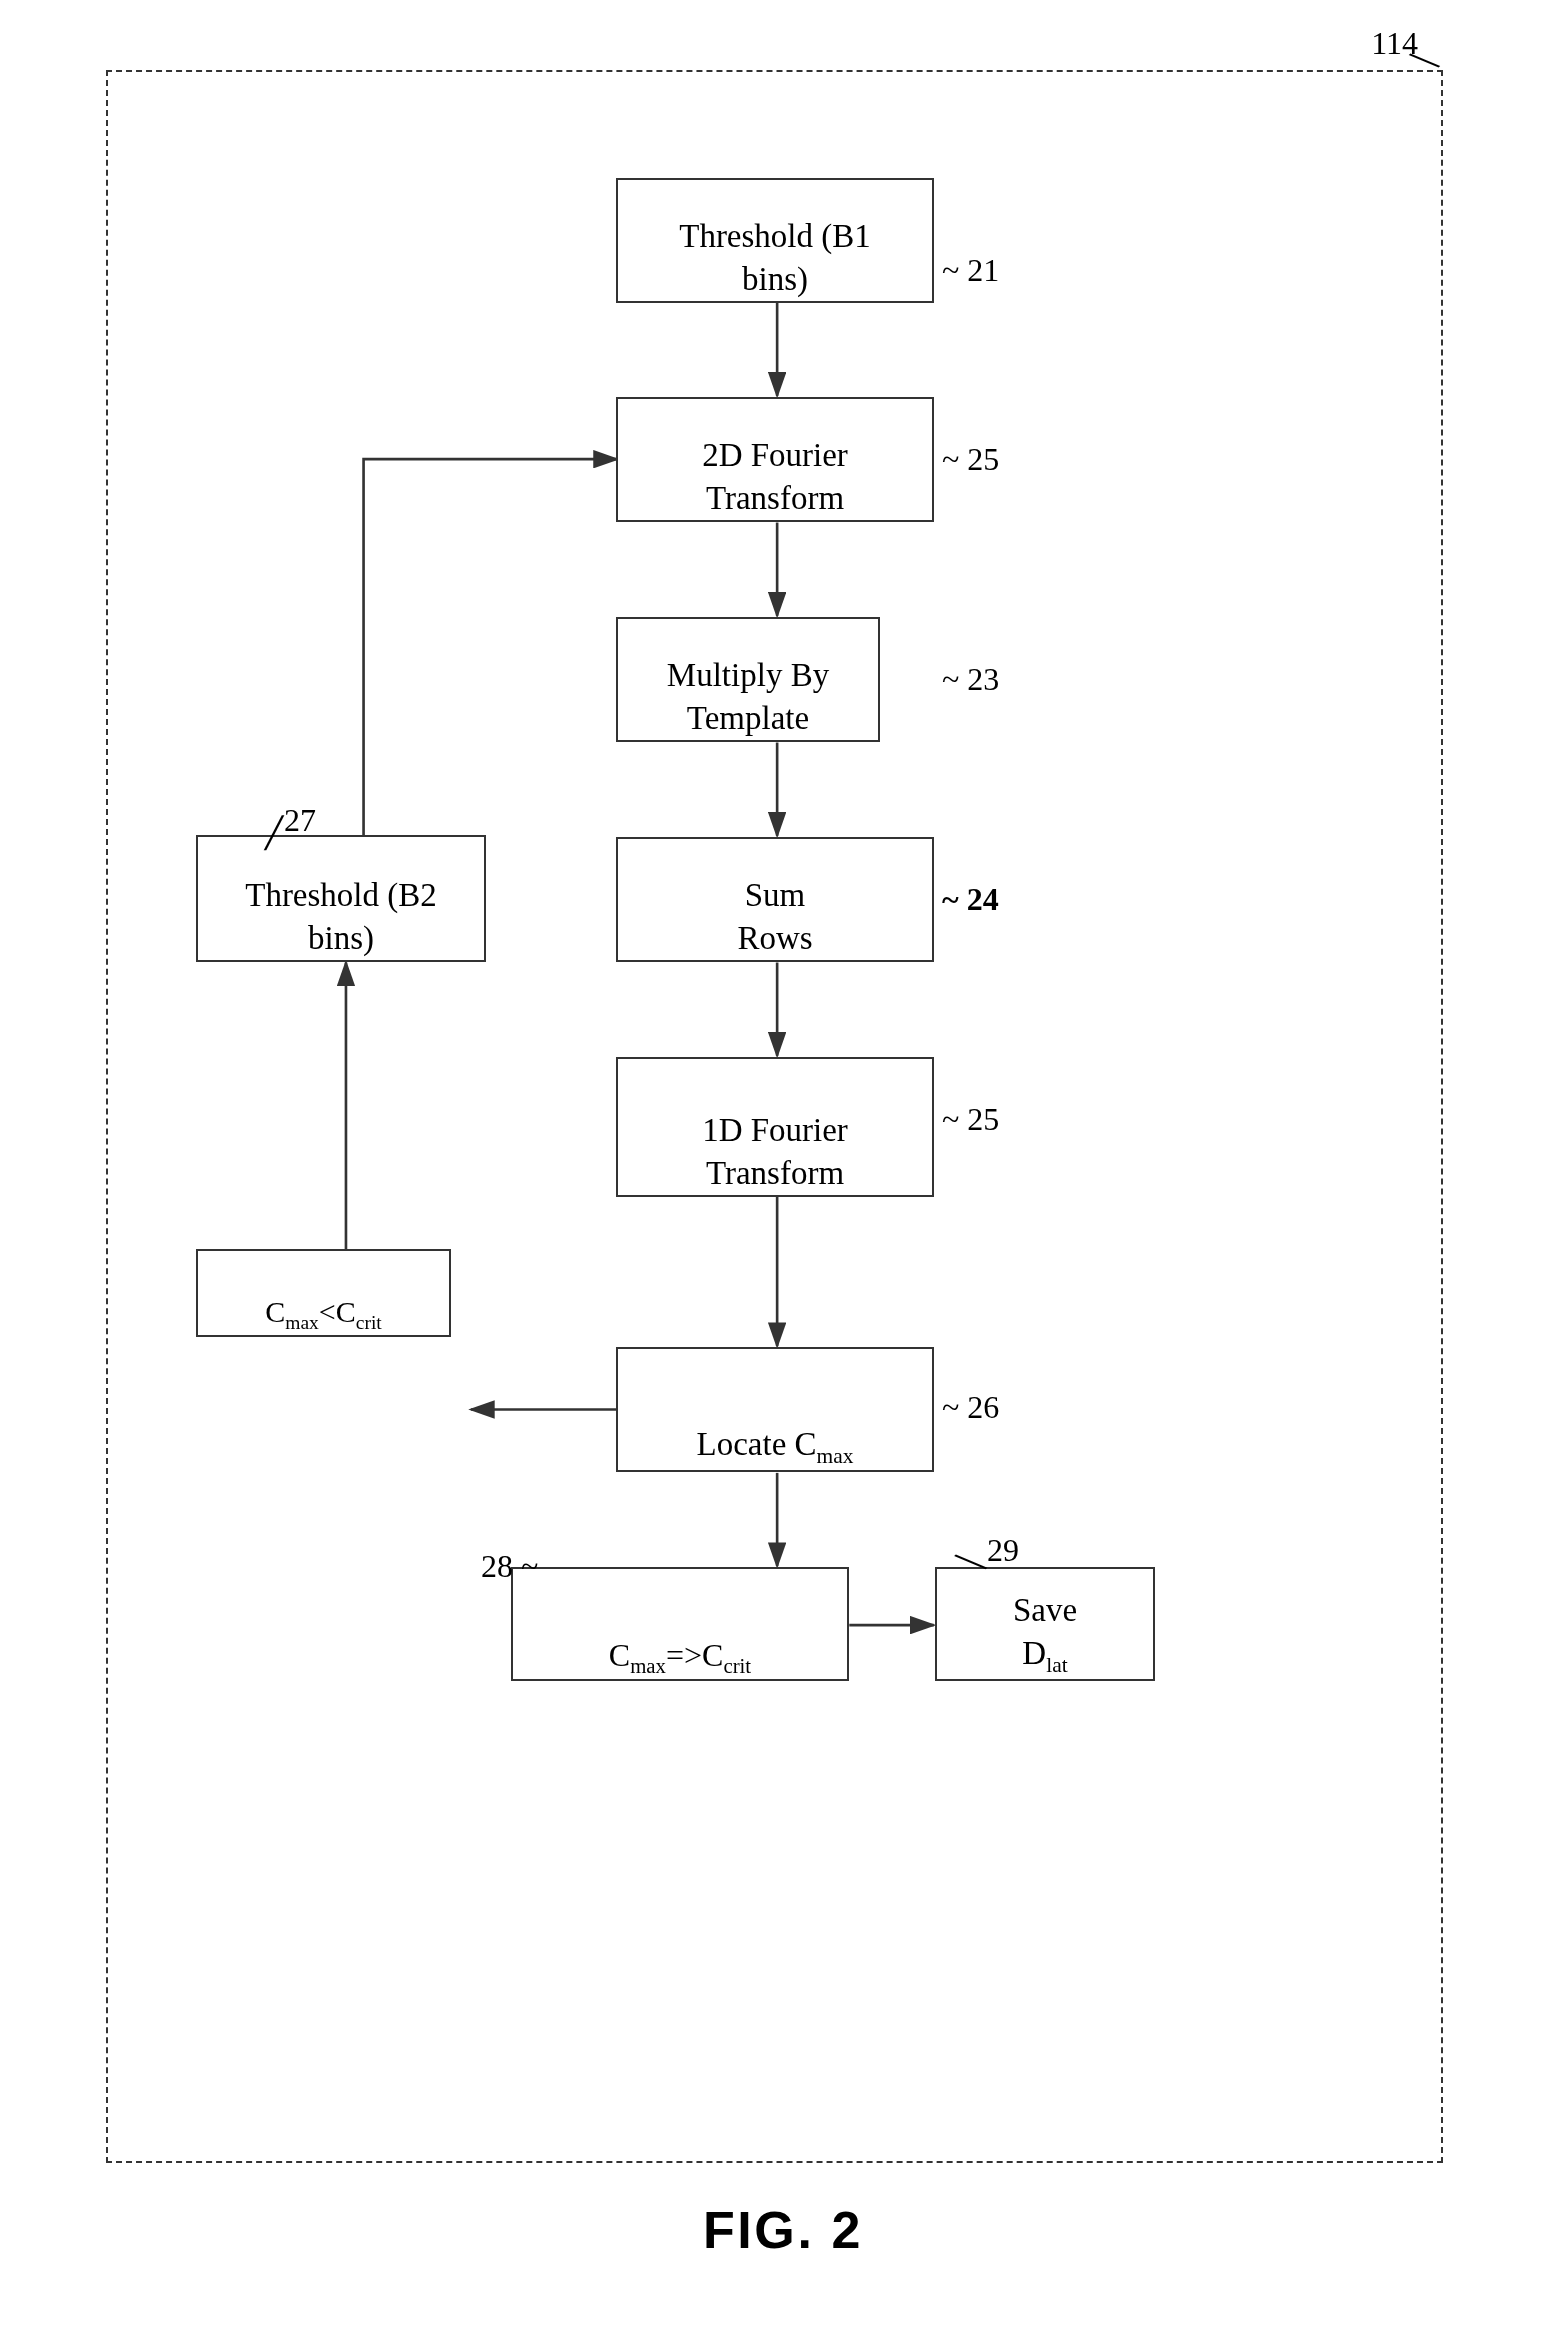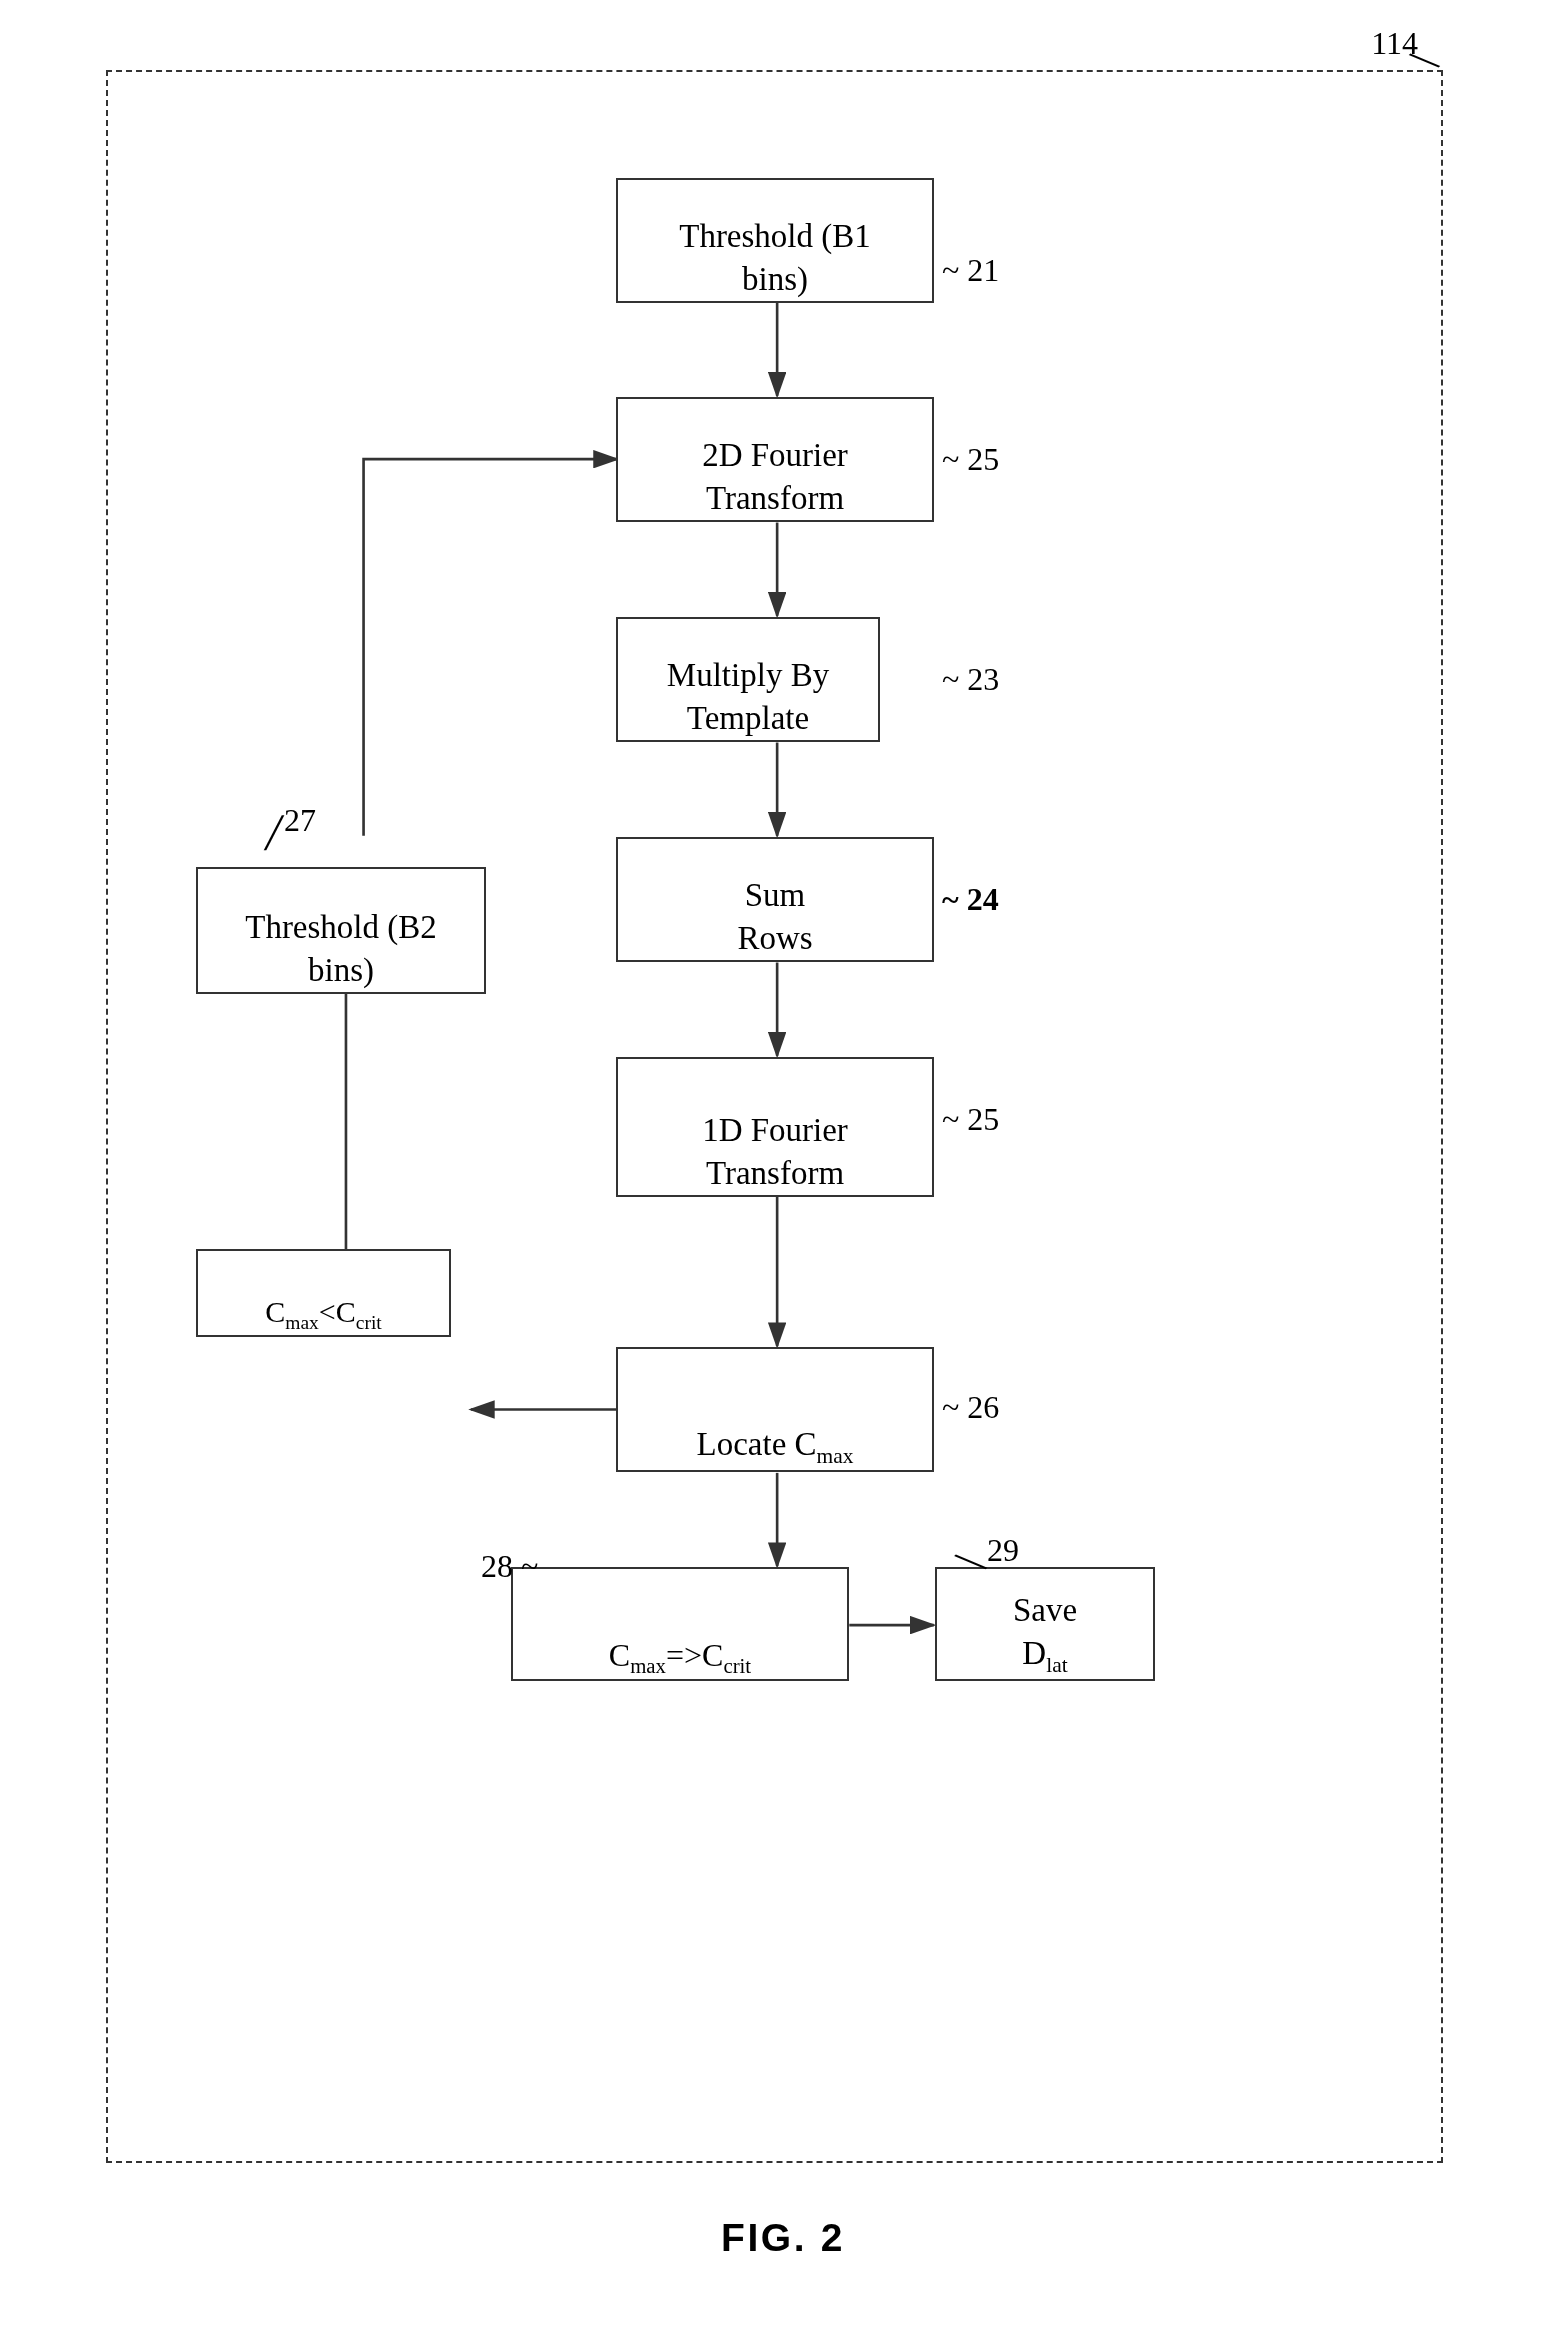--- a/index.html
+++ b/index.html
@@ -126,21 +126,21 @@
     <div class="box" style="left:508px; top:985px; width:318px; height:140px;font-family:Liberation Serif, serif;">
       <span>1D  Fourier<br>Transform</span>
     </div>
     <span class="ref-label" style="left:834px; top:1029px;">~ 25</span>
 
     <div class="box" style="left:508px; top:1275px; width:318px; height:125px;">
       <span>Locate C<sub>max</sub></span>
     </div>
     <span class="ref-label" style="left:834px; top:1317px;">~ 26</span>
 
-    <div class="box" style="left:88px; top:795px; width:290px; height:127px;">
+    <div class="box" style="left:88px; top:763px; width:290px; height:127px;">
       <span>Threshold (B2<br>bins)</span>
     </div>
 
     <span class="ref-label" style="left:176px; top:730px;">27</span>
     <span style="position:absolute; left:157px; top:743px; font-size:30px; font-family:'Times New Roman',serif;">╱</span>
 
     <div class="box" style="left:88px; top:1177px; width:255px; height:88px; font-size:30px;">
       <span>C<sub>max</sub>&lt;C<sub>crit</sub></span>
     </div>
 
@@ -150,16 +150,16 @@
     <span class="ref-label" style="left:325px; top:1476px;margin-left:48px;">28 ~</span>
 
     <div class="box" style="left:827px; top:1495px; width:220px; height:114px;">
       <span>Save<br>D<sub>lat</sub></span>
     </div>
     <span class="ref-label" style="left:879px; top:1460px;">29</span>
     <span style="position:absolute; left:862px; top:1469px; font-size:26px; font-family:'Times New Roman',serif; transform:rotate(-40deg) translateX(-8.8px);">╲</span>
 
   </div>
 
-  <div style="position:absolute; bottom:70px; left:50%; transform:translateX(-50%); font-size:39px; font-weight:bold; font-family:'Arial',sans-serif; letter-spacing:2.6px;">FIG. 2</div>
+  <div style="position:absolute; bottom:70px; left:50%; transform:translateX(-50%); font-size:52px; font-weight:bold; font-family:'Arial',sans-serif; letter-spacing:2.6px;">FIG. 2</div>
 
 </div>
 
 
 </body></html>

